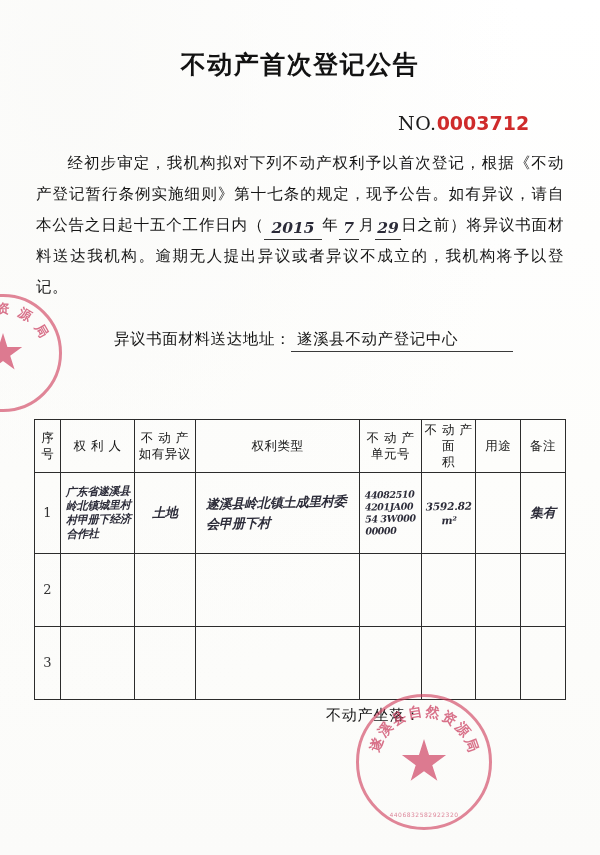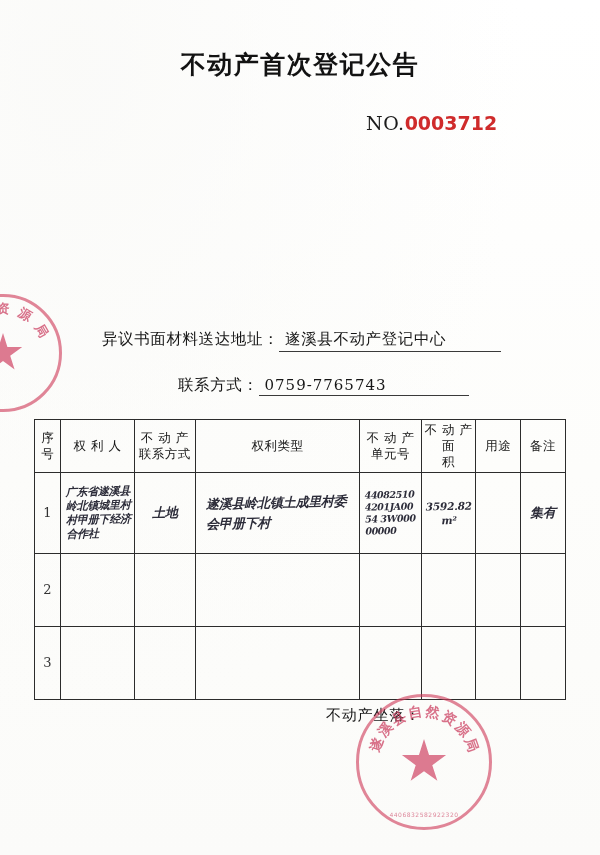--- a/index.html
+++ b/index.html
@@ -52,20 +52,21 @@
     top: 112px;
     left: 366px;
     font-family: "DejaVu Serif", serif;
     font-size: 19px;
     letter-spacing: 0.5px;
     white-space: nowrap;
   }
   .serial .no-label {
     color: #1b1b1b;
     font-family: "DejaVu Serif", serif;
+    margin-left: 32px;
   }
   .serial .no-digits {
     color: #cf2b2b;
     font-weight: bold;
     font-family: "DejaVu Sans", sans-serif;
     letter-spacing: 0px;
   }
 
   
   .body-text {
@@ -96,21 +97,21 @@
     line-height: 22px;
     vertical-align: -3px;
   }
   .bl-year  { width: 58px; }
   .bl-month { width: 20px; }
   .bl-day   { width: 26px; }
 
   
   .addr-row {
     position: absolute;
-    left: 102px;
+    left: 114px;
     font-size: 15.5px;
     letter-spacing: 0.6px;
     white-space: nowrap;
     color: #161616;
   }
   .addr-row.r1 { top: 329px; }
   .addr-row.r2 { top: 375px; left: 178px; }
   .addr-fill {
     display: inline-block;
     border-bottom: 1px solid #3a3a3a;
@@ -268,28 +269,28 @@
 
 <div class="page">
   <div class="paper-tint"></div>
 
   <div class="doc-title">不动产首次登记公告</div>
 
   <div class="serial">
     <span class="no-label">NO.</span><span class="no-digits">0003712</span>
   </div>
 
+  <div class="body-text">
+    <span class="indent"></span><span>经初步审定，我机构拟对下列不动产权利予以首次登记，根据《不动产登记暂行条例实施细则》第十七条的规定，现予公告。如有异议，请自本公告之日起十五个工作日内（</span><span class="blank-line bl-year hw">2015</span><span>年</span><span class="blank-line bl-month hw">7</span><span>月</span><span class="blank-line bl-day hw">29</span><span>日之前）</span><span>将异议书面材料送达我机构。逾期无人提出异议或者异议不成立的，我机构将予以登记。</span>
+  </div>
 
   <div class="addr-row r1">
     <span>异议书面材料送达地址：</span><span class="addr-fill">遂溪县不动产登记中心</span>
   </div>
 
-  <div class="addr-row r2">
-    <span>联系方式：</span><span class="addr-fill mono">0759-7765743</span>
-  </div>
 
   <table class="reg-table">
     <colgroup>
       <col class="col-seq">
         <col class="col-owner">
         <col class="col-type">
         <col class="col-loc">
       <col class="col-unit">
         <col class="col-area">
         <col class="col-use">
@@ -300,21 +301,21 @@
         <th>
           <span class="th-stack">序号</span>
           <span class="th-stack"></span>
         </th>
         <th>
           <span class="th-stack">权 利 人</span>
           <span class="th-stack"></span>
         </th>
         <th>
           <span class="th-stack">不 动 产</span>
-          <span class="th-stack">联系方式</span>
+          <span class="th-stack">如有异议</span>
         </th>
         <th>
           <span class="th-stack">权利类型</span>
           <span class="th-stack"></span>
         </th>
         <th>
           <span class="th-stack">不 动 产</span>
           <span class="th-stack">单元号</span>
         </th>
         <th>

